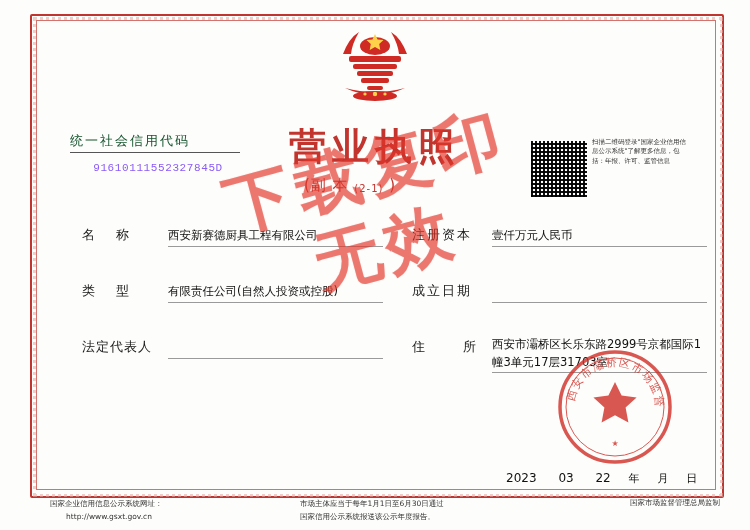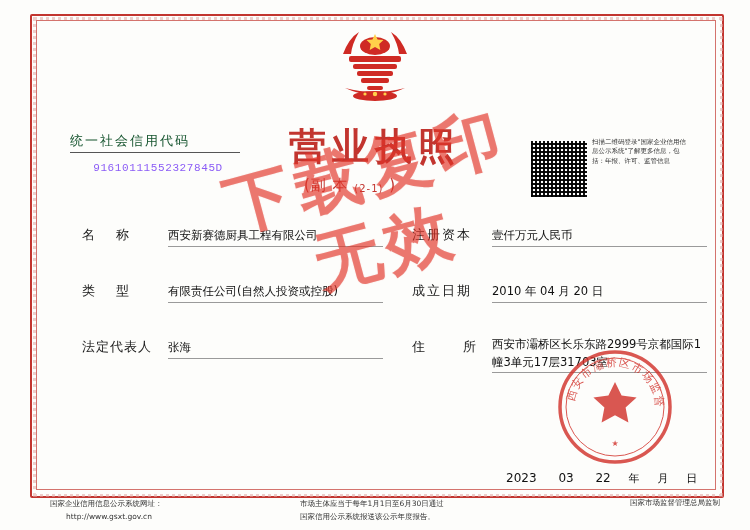--- a/index.html
+++ b/index.html
@@ -195,27 +195,25 @@
       <div class="val r-val" style="top:7px">壹仟万元人民币</div>
       <div class="line" style="left:492px;top:26px;width:215px"></div>
     </div>
 
     <div class="row">
       <div class="lbl l-lbl" style="top:36px">类　型</div>
       <div class="val l-val" style="top:37px">有限责任公司(自然人投资或控股)</div>
       <div class="line" style="left:168px;top:56px;width:215px"></div>
 
       <div class="lbl r-lbl" style="top:36px;letter-spacing:2px">成立日期</div>
-      <div class="val r-val" style="top:37px">2010 年 04 月 20 日</div>
       <div class="line" style="left:492px;top:56px;width:215px"></div>
     </div>
 
     <div class="row">
       <div class="lbl l-lbl" style="top:66px;letter-spacing:1px">法定代表人</div>
-      <div class="val l-val" style="top:67px">张海</div>
       <div class="line" style="left:168px;top:86px;width:215px"></div>
 
       <div class="lbl r-lbl" style="top:66px">住　　所</div>
       <div class="val r-val" style="top:64px;width:216px">西安市灞桥区长乐东路2999号京都国际1幢3单元17层31703室</div>
       <div class="line" style="left:492px;top:100px;width:215px"></div>
     </div>
 
 
 
     <div class="date-line">

